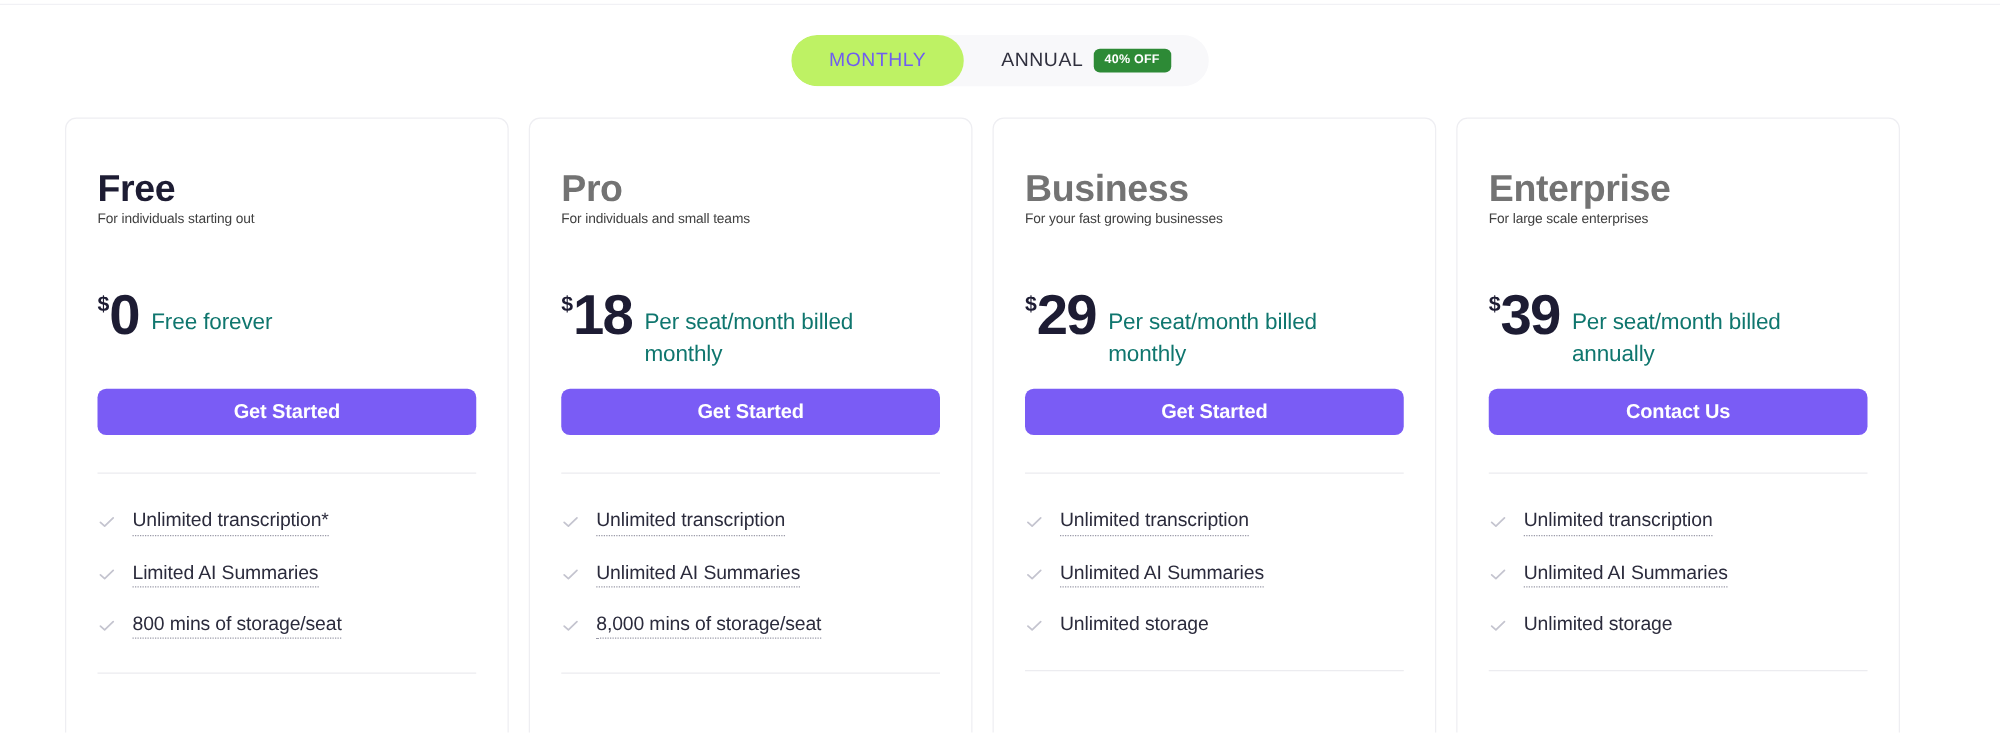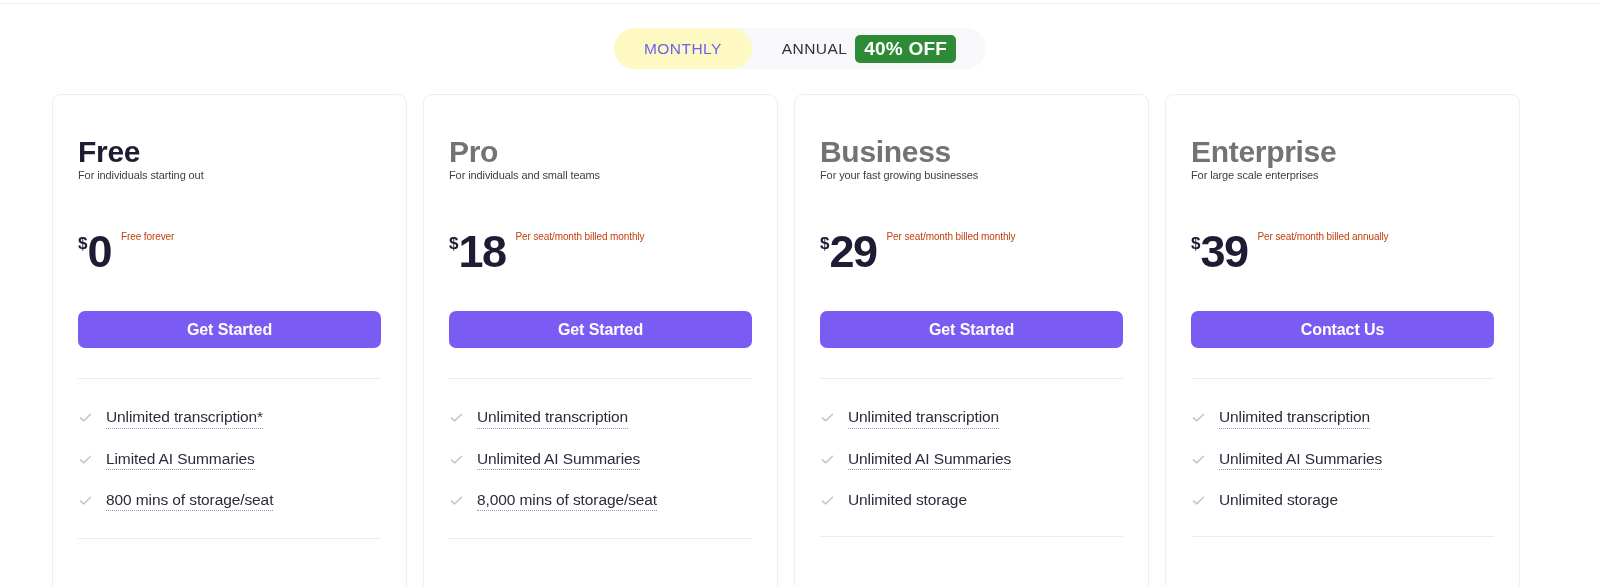--- a/index.html
+++ b/index.html
@@ -56,32 +56,32 @@
     font-weight: 500;
     color: #30303e;
     cursor: pointer;
     user-select: none;
     background: transparent;
     border: none;
     font-family: "Liberation Sans", sans-serif;
   }
 
   .toggle-opt.active {
-    background: #fef9c3;
+    background: #bef264;
     color: #6f5ef0;
     border-radius: 21px;
   }
 
   .badge-off {
     display: inline-flex;
     align-items: center;
     justify-content: center;
     background: #2d8a36;
     color: #ffffff;
-    font-size: 19px;
+    font-size: 10px;
     font-weight: 700;
     letter-spacing: 0.2px;
     padding: 4px 9px 5px;
     border-radius: 5px;
     line-height: 1;
   }
 
   
   .cards {
     position: absolute;
@@ -136,23 +136,23 @@
     font-size: 45px;
     font-weight: 700;
     letter-spacing: -1.5px;
     color: #1d1c33;
     line-height: 1;
     margin-top: 3px;
   }
 
   .price-note {
     margin-left: 10px;
-    margin-top: 4px;
-    font-size: 10px;
-    color: #c2410c;
+    margin-top: 19px;
+    font-size: 18px;
+    color: #0f766e;
     line-height: 1.42;
     max-width: 180px;
     letter-spacing: -0.1px;
   }
 
   .cta {
     display: block;
     width: 100%;
     margin-top: 29px;
     height: 37px;

